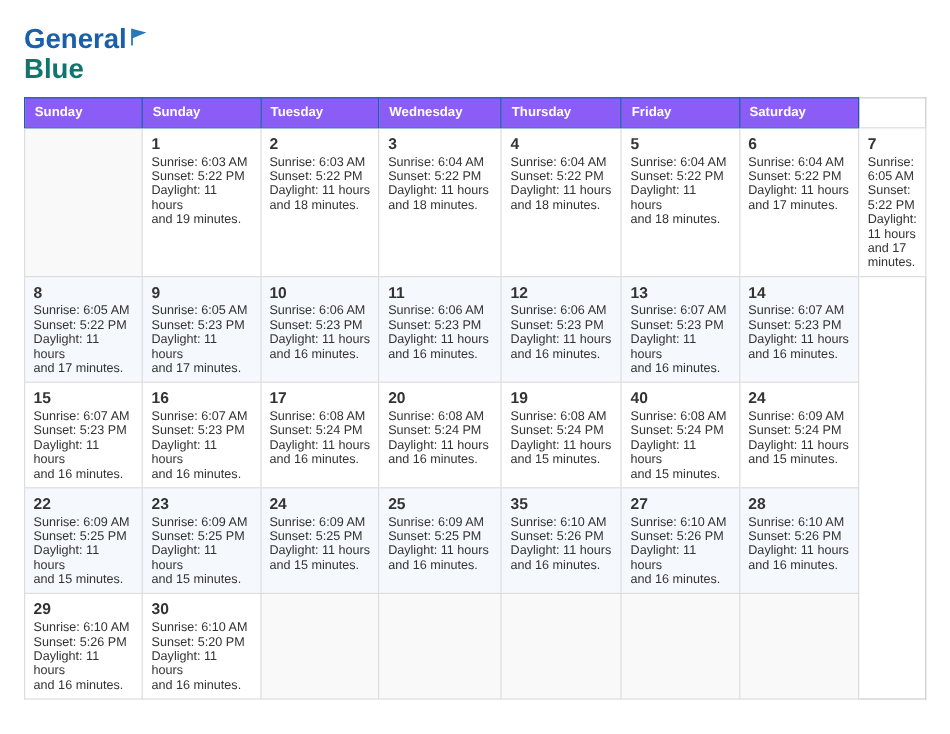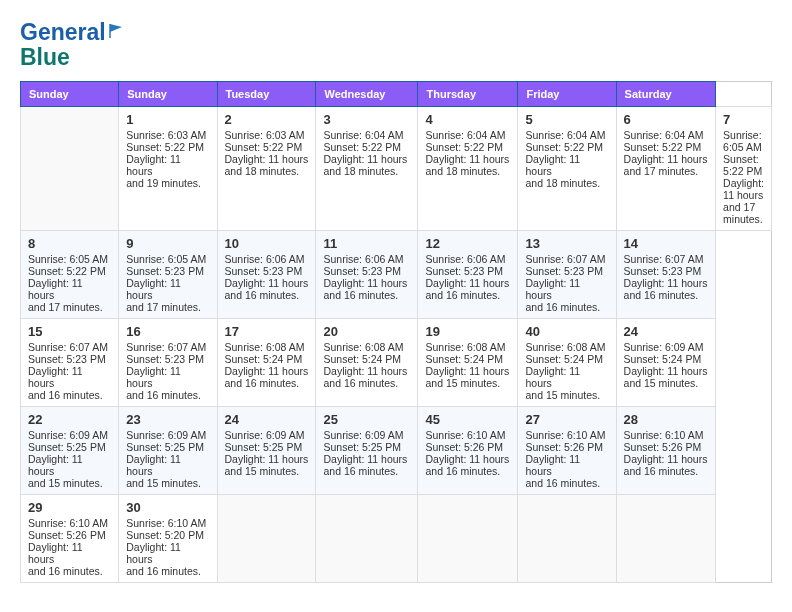--- a/index.html
+++ b/index.html
@@ -295,21 +295,21 @@
         <span>and 15 minutes.</span>
       </td>
         <td>
         <span class="day-num">25</span>
         <span>Sunrise: 6:09 AM</span><br>
         <span>Sunset: 5:25 PM</span><br>
         <span>Daylight: 11 hours</span><br>
         <span>and 16 minutes.</span>
       </td>
         <td>
-        <span class="day-num">45</span>
+        <span class="day-num">35</span>
         <span>Sunrise: 6:10 AM</span><br>
         <span>Sunset: 5:26 PM</span><br>
         <span>Daylight: 11 hours</span><br>
         <span>and 16 minutes.</span>
       </td>
         <td>
         <span class="day-num">27</span>
         <span>Sunrise: 6:10 AM</span><br>
         <span>Sunset: 5:26 PM</span><br>
         <span>Daylight: 11 hours</span><br>

